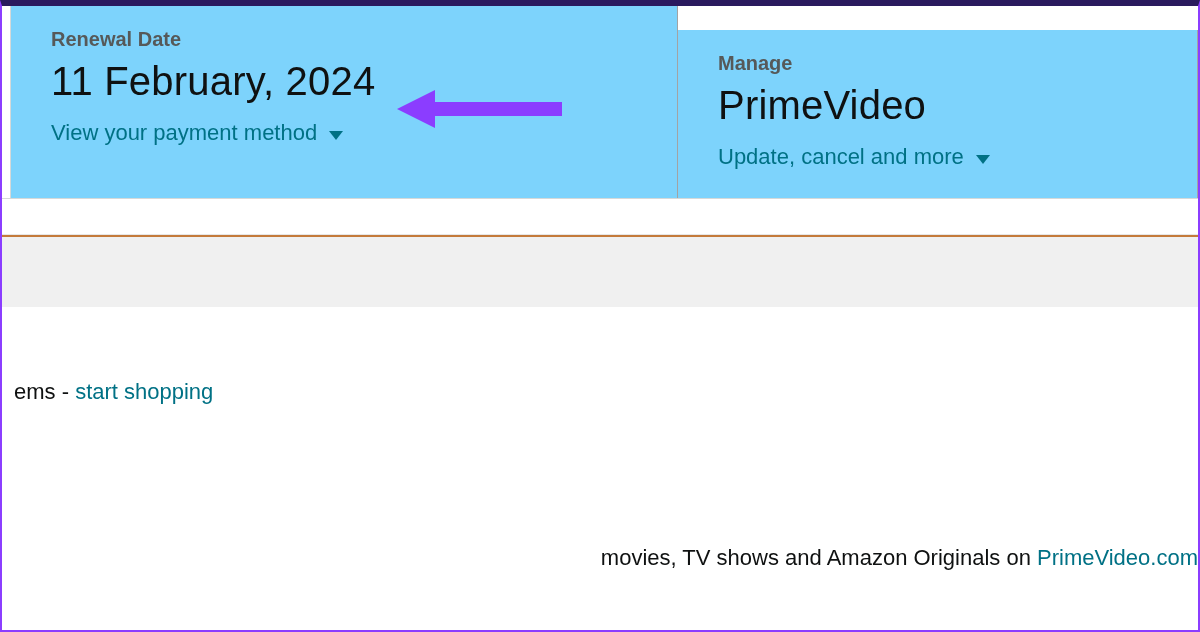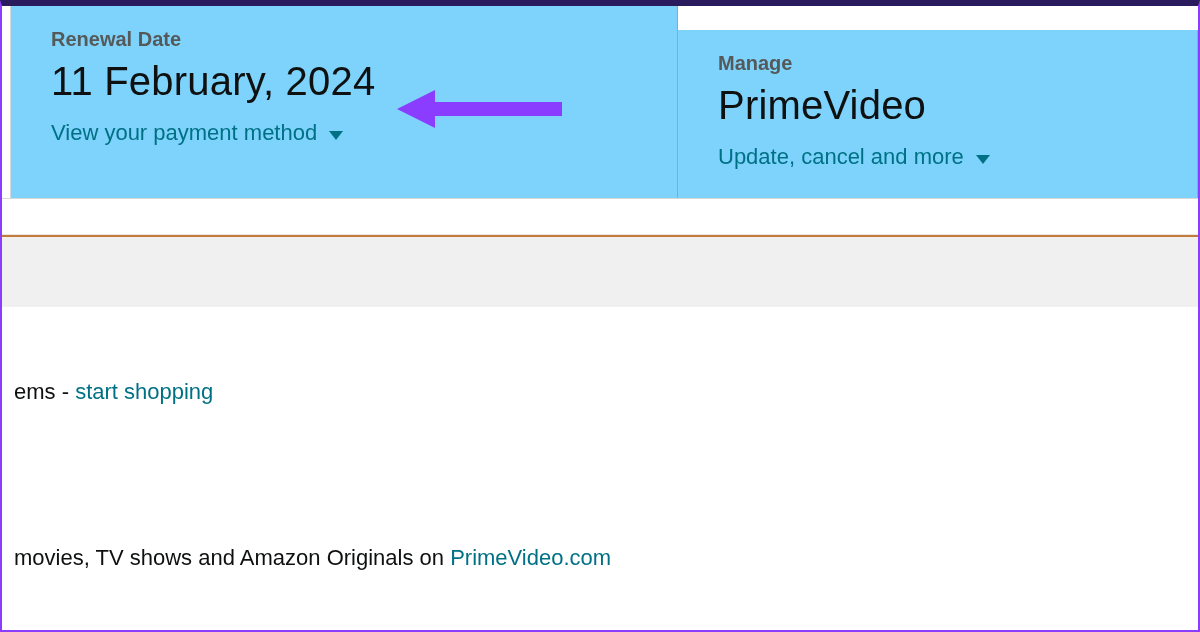--- a/index.html
+++ b/index.html
@@ -83,20 +83,21 @@
       padding: 72px 0 0 12px;
     }
     .content-line {
       font-size: 22px;
       color: #0f1111;
       margin-bottom: 140px;
     }
     .content-line-2 {
       font-size: 22px;
       color: #0f1111;
+      text-align: right;
     }
     .link-text {
       color: #007185;
       cursor: pointer;
     }
     .annotation-arrow {
       position: absolute;
       top: 78px;
       left: 395px;
       pointer-events: none;

